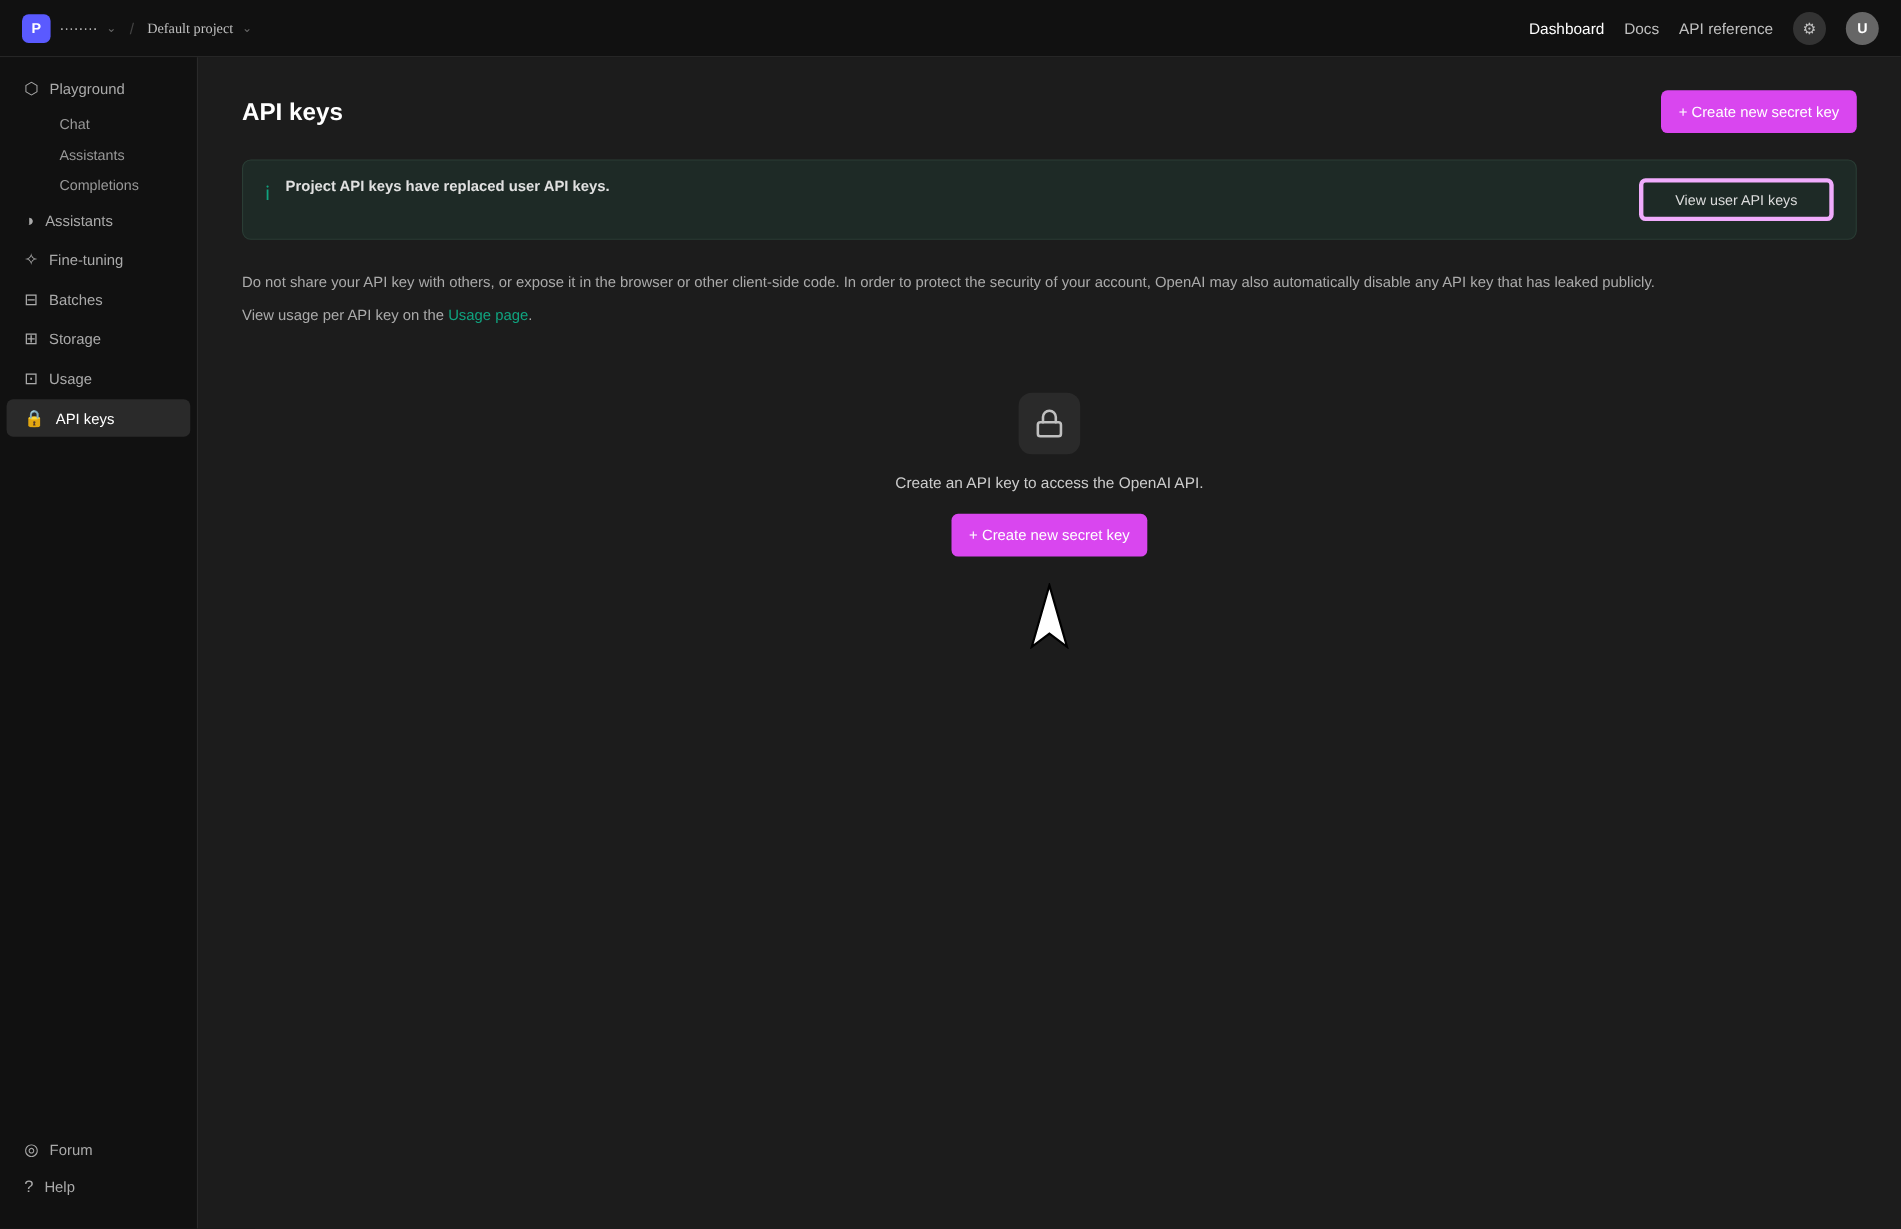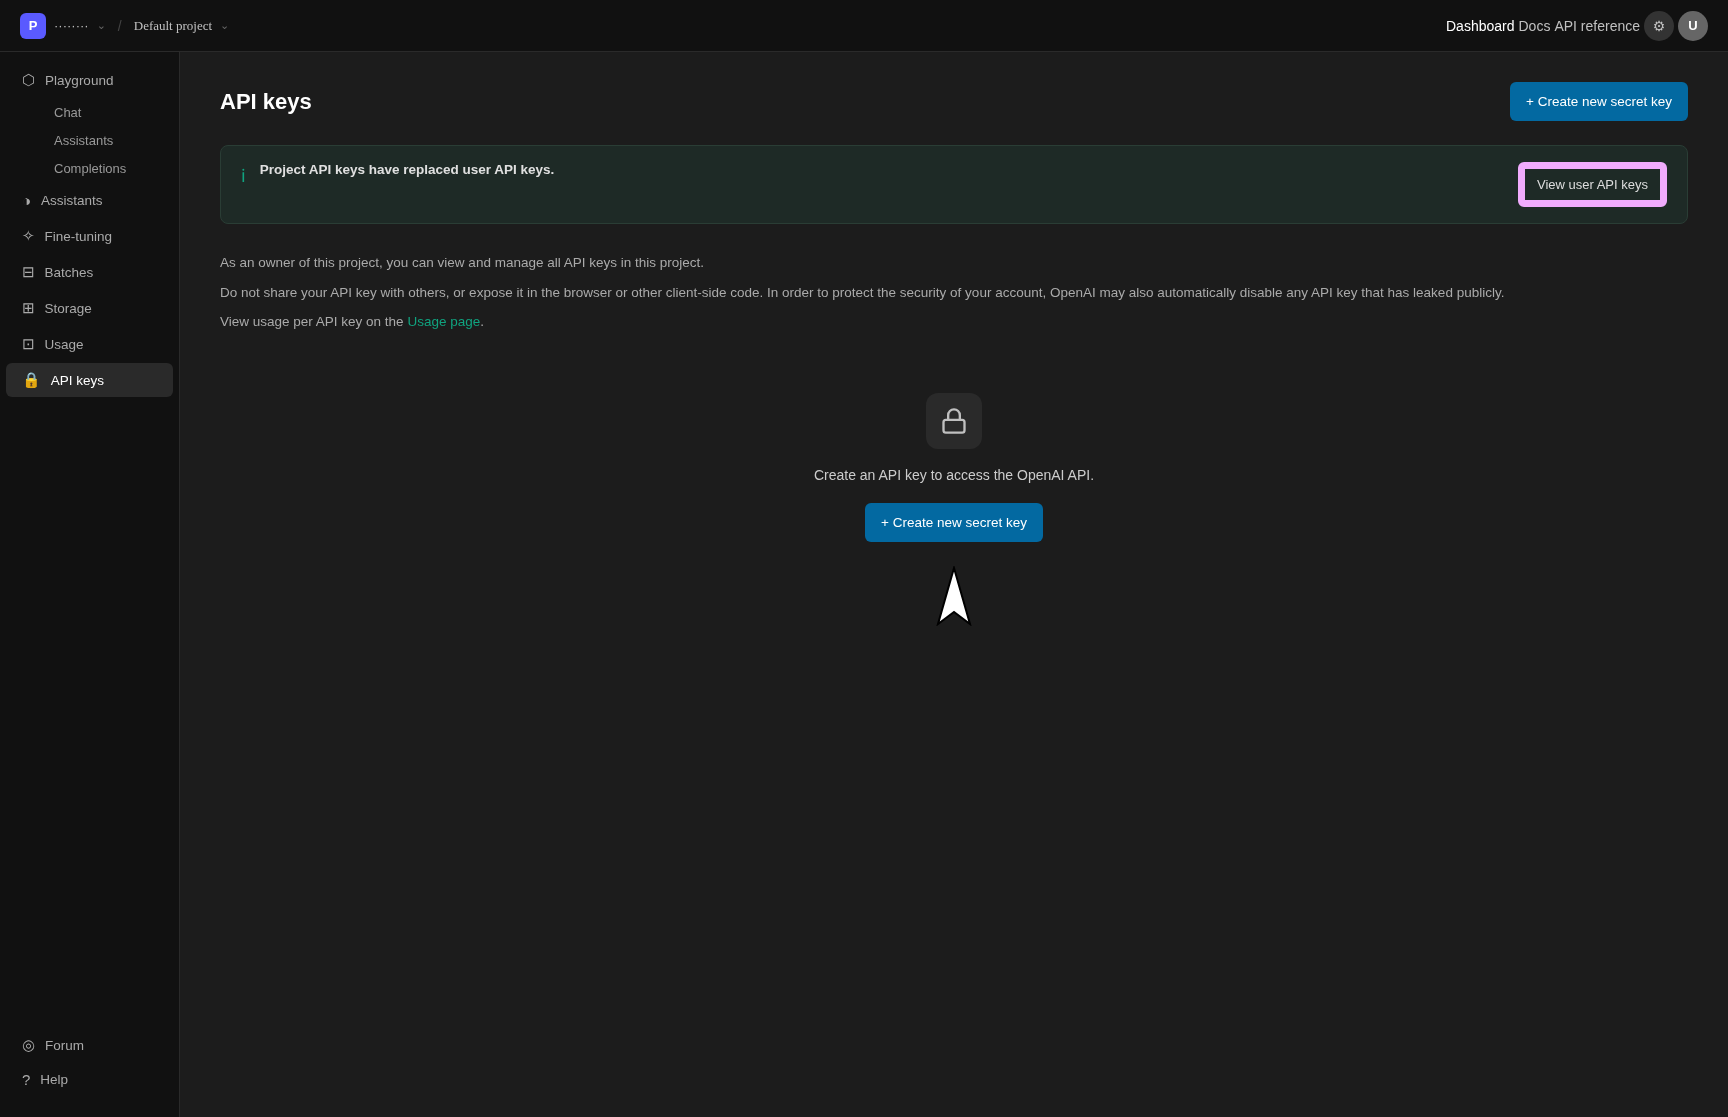--- a/index.html
+++ b/index.html
@@ -40,21 +40,21 @@
     .org-name {
       color: #c0c0c0;
       font-size: 13px;
     }
     .chevron-icon { color: #666; font-size: 11px; }
     .separator { color: #444; margin: 0 4px; }
     .project-name { color: #c0c0c0; font-size: 13px; font-family: Liberation Serif, serif; }
     .topnav-right {
       display: flex;
       align-items: center;
-      gap: 4px;
+      gap: 18px;
     }
     .nav-link {
       color: #c0c0c0;
       font-size: 14px;
       cursor: pointer;
       text-decoration: none;
     }
     .nav-link.active { color: #ffffff; }
     .nav-icon-btn {
       width: 30px; height: 30px;
@@ -134,21 +134,21 @@
       align-items: center;
       justify-content: space-between;
       margin-bottom: 24px;
     }
     .page-title {
       color: #ffffff;
       font-size: 22px;
       font-weight: 600;
     }
     .btn-primary {
-      background: #0369a1;
+      background: #d946ef;
       color: #fff;
       border: none;
       padding: 12px 16px;
       border-radius: 6px;
       font-size: 13.5px;
       cursor: pointer;
       display: flex;
       align-items: center;
       gap: 6px;
       font-weight: 500;
@@ -188,22 +188,22 @@
       font-size: 13px;
     }
     .link-text {
       color: #10a37f;
       cursor: pointer;
       text-decoration: underline;
     }
     .btn-secondary {
       background: transparent;
       color: #ddd;
-      border: 7px solid #f0abfc;
-      padding: 8px 12px;
+      border: 4px solid #f0abfc;
+      padding: 8px 29px;
       border-radius: 6px;
       font-size: 13px;
       cursor: pointer;
       white-space: nowrap;
       flex-shrink: 0;
     }
 
     
     .desc-text {
       color: #aaa;
@@ -346,21 +346,20 @@
     <div class="info-banner">
       <div class="info-banner-left">
         <span class="info-icon">ℹ</span>
         <div>
           <div class="info-banner-title">Project API keys have replaced user API keys.</div>
         </div>
       </div>
       <button class="btn-secondary">View user API keys</button>
     </div>
 
-    <p class="desc-text">As an owner of this project, you can view and manage all API keys in this project.</p>
     <p class="desc-text">Do not share your API key with others, or expose it in the browser or other client-side code. In order to protect the security of your account, OpenAI may also automatically disable any API key that has leaked publicly.</p>
     <p class="desc-text">
       <span>View usage per API key on the</span>
       <a class="usage-link">Usage page</a><span>.</span>
     </p>
 
     <div class="empty-state">
       <div class="lock-icon-container">
         <svg viewBox="0 0 24 24">
           <rect x="3" y="11" width="18" height="11" rx="2" ry="2"></rect>

